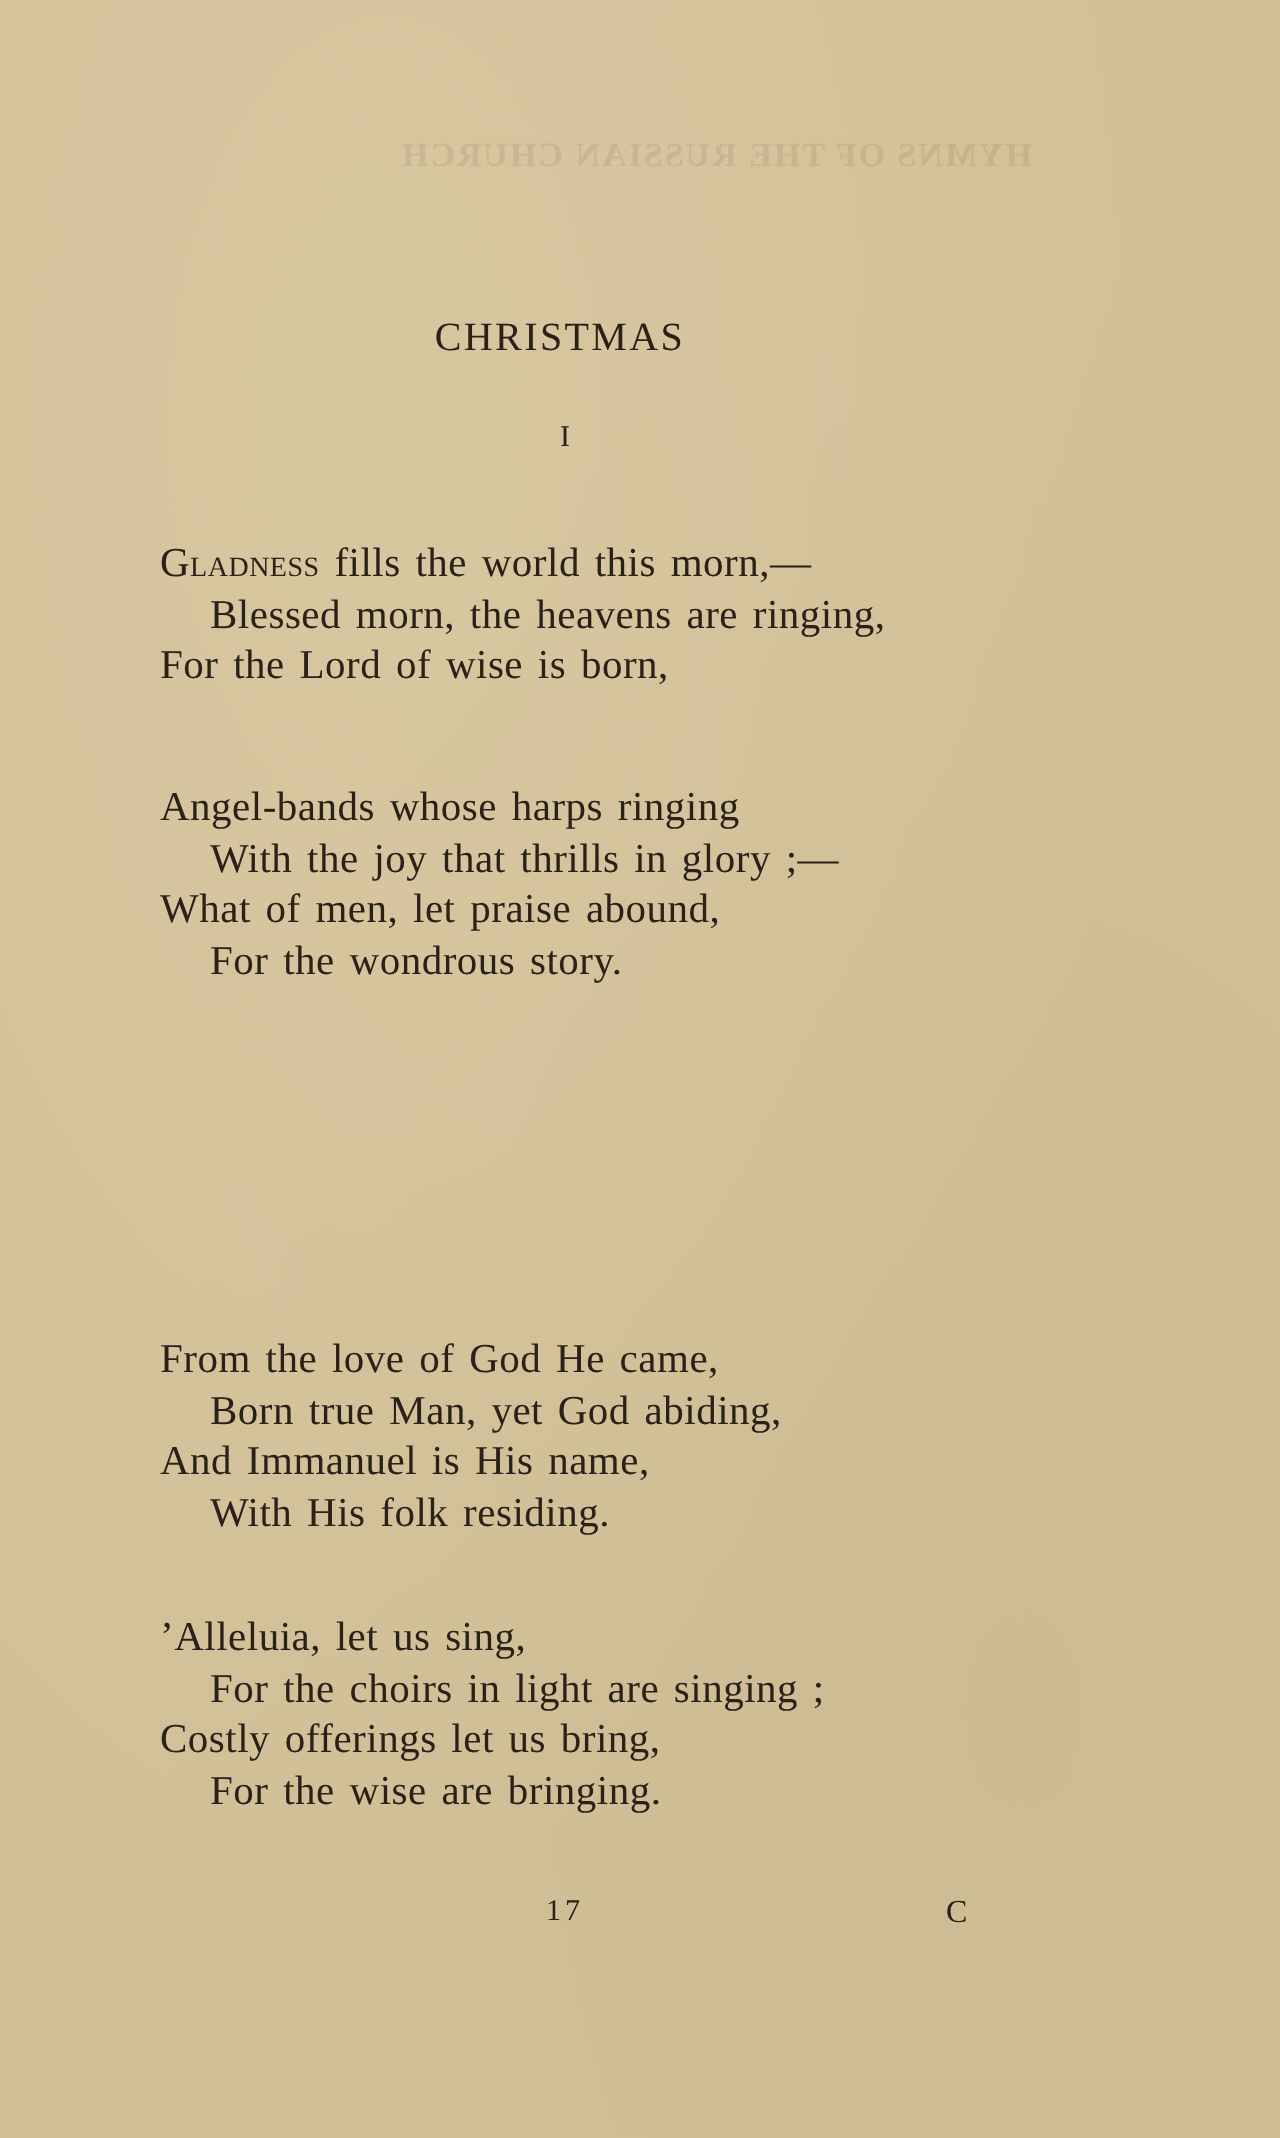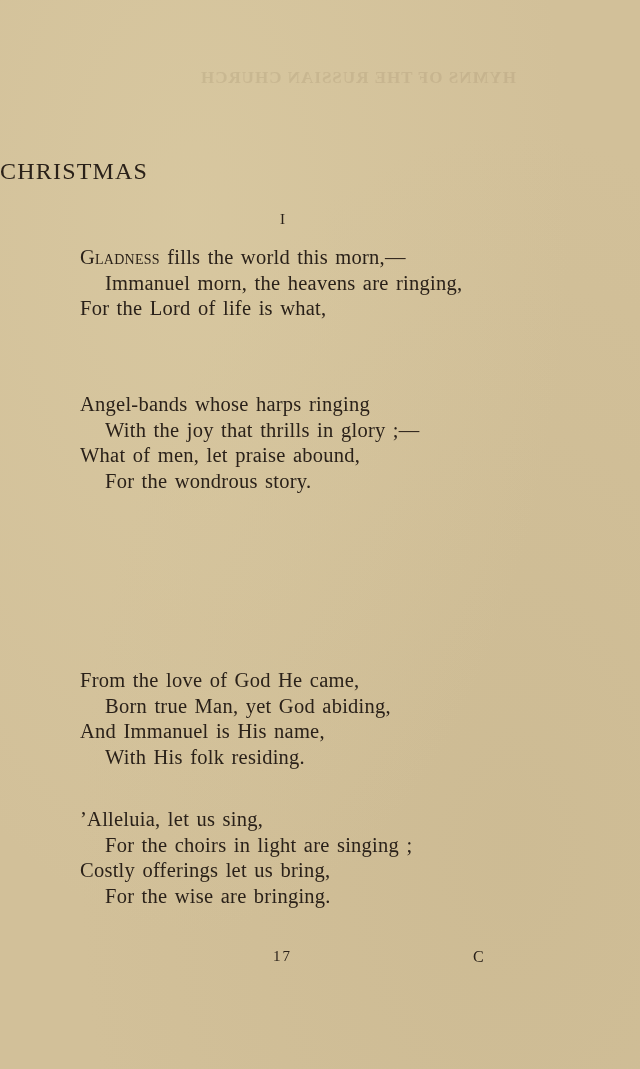--- a/index.html
+++ b/index.html
@@ -33,21 +33,22 @@
       color: rgba(120,100,70,0.14);
       transform: scaleX(-1);
       white-space: nowrap;
       font-weight: bold;
     }
     .title {
       position: absolute;
       top: 158px;
       left: 0;
       width: 560px;
-      font-size: 24px;
+      text-align: center;
+      font-size: 20px;
       letter-spacing: 1.2px;
     }
     .numeral {
       position: absolute;
       top: 211px;
       left: 0;
       width: 565px;
       text-align: center;
       font-size: 15px;
     }
@@ -88,24 +89,24 @@
 </head>
 <body>
 
 <div class="page">
 
   <div class="bleed">HYMNS OF THE RUSSIAN CHURCH</div>
 
   <div class="title">CHRISTMAS</div>
   <div class="numeral">I</div>
 
-  <div class="stanza" style="top:245px;">
+  <div class="stanza" style="top:270px;">
     <div class="line"><span class="smallcaps">Gladness</span><span> fills the world this morn,—</span></div>
-    <div class="line indent">Immanuel morn, the heavens are ringing,</div>
-    <div class="line">For the Lord of life is what,</div>
+    <div class="line indent">Blessed morn, the heavens are ringing,</div>
+    <div class="line">For the Lord of wise is born,</div>
   </div>
 
   <div class="stanza" style="top:392px;">
     <div class="line">Angel-bands whose harps ringing</div>
     <div class="line indent">With the joy that thrills in glory ;—</div>
     <div class="line">What of men, let praise abound,</div>
     <div class="line indent">For the wondrous story.</div>
   </div>
 
 

